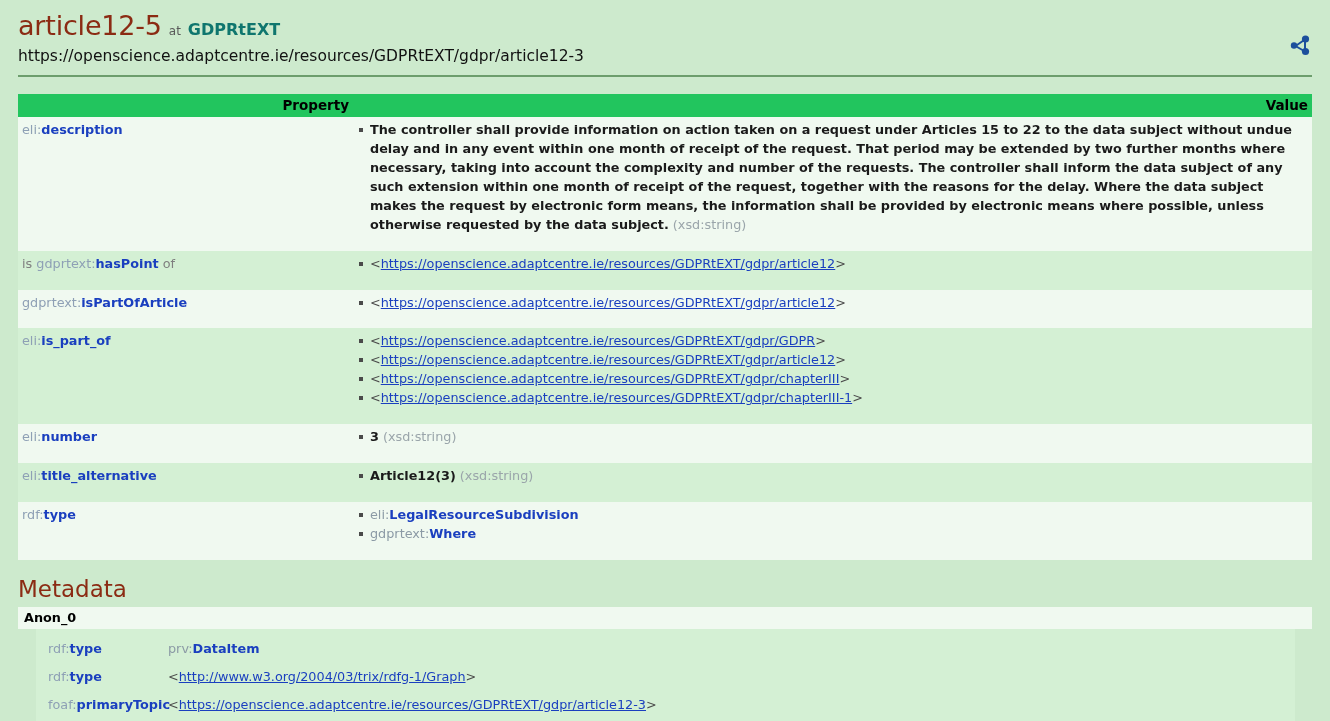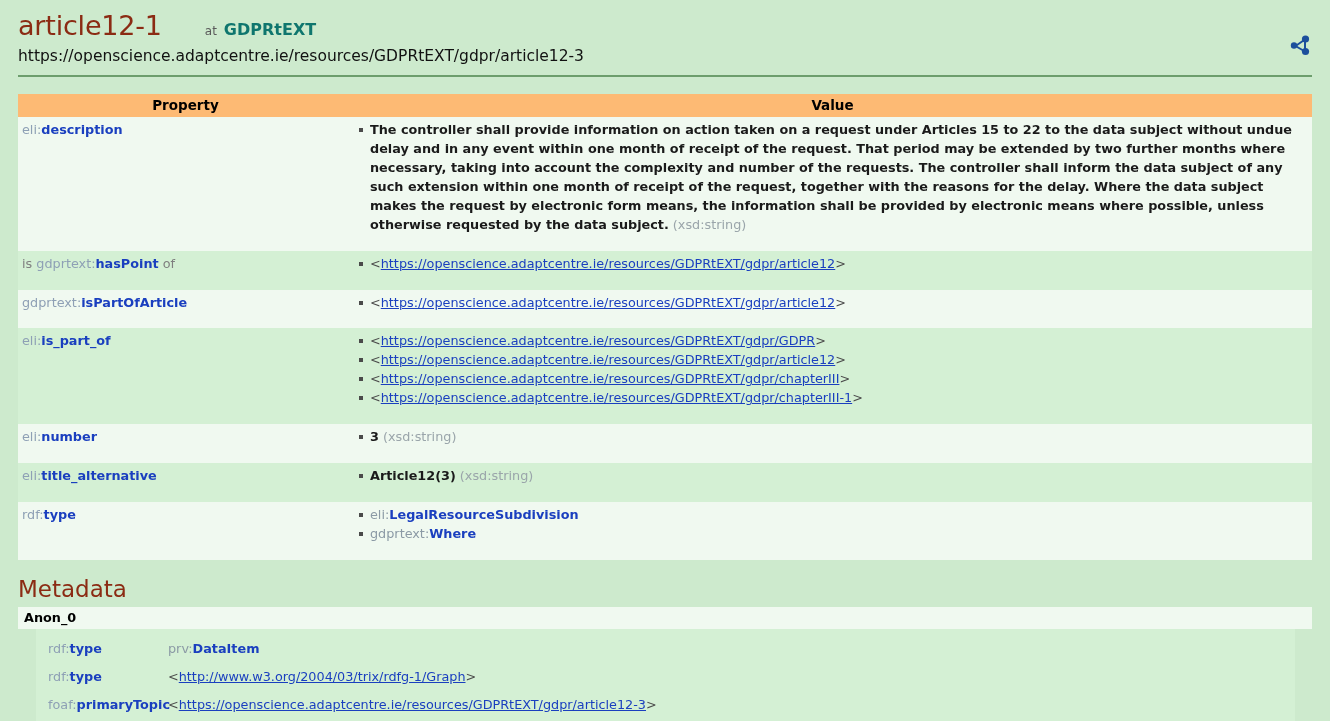--- a/index.html
+++ b/index.html
@@ -30,21 +30,20 @@
   .page-title {
     font-size: 27px;
     color: #8b2b13;
     font-weight: normal;
     letter-spacing: -0.2px;
     line-height: 1.05;
   }
   .at-word {
     font-size: 12px;
     color: #5a5a5a;
-    margin-left: 36px;
   }
   .at-source {
     font-size: 16px;
     color: #0f766e;
     font-weight: bold;
   }
   .uri-line {
     font-size: 15.5px;
     color: #111;
     margin-top: 7px;
@@ -62,25 +61,25 @@
   }
 
   
   .main-table {
     margin: 17px 18px 0 18px;
     border-collapse: collapse;
     width: calc(100% - 36px);
     table-layout: fixed;
   }
   .main-table th {
-    text-align: center;
+    text-align: right;
     font-size: 13.5px;
     font-weight: bold;
     padding: 3px 4px 4px 4px;
-    background: #fdba74;
+    background: #22c55e;
     color: #000;
   }
   .main-table th.col-prop { width: 327px; }
   .main-table td {
     vertical-align: top;
     padding: 4px 4px 16px 4px;
     font-size: 12.8px;
     line-height: 1.48;
   }
   .main-table tr.odd td { background: #f0f9f0; }
@@ -152,21 +151,21 @@
     vertical-align: top;
     line-height: 1.4;
   }
   .meta-table td.mprop { width: 112px; padding-left: 12px; }
 </style>
 </head>
 <body>
 
 <div class="header">
   <div class="title-line">
-    <span class="page-title">article12-1</span>
+    <span class="page-title">article12-5</span>
     <span class="at-word">at</span>
     <span class="at-source">GDPRtEXT</span>
   </div>
   <div class="uri-line">https://openscience.adaptcentre.ie/resources/GDPRtEXT/gdpr/article12-3</div>
   <span class="share-icon">
     <svg width="24" height="24" viewBox="0 0 24 24">
       <line x1="7.5" y1="13" x2="17" y2="6.5" stroke="#1c4f9c" stroke-width="2"></line>
       <line x1="7.5" y1="13" x2="17" y2="18.5" stroke="#1c4f9c" stroke-width="2"></line>
       <line x1="17" y1="6.5" x2="17" y2="18.5" stroke="#1c4f9c" stroke-width="2"></line>
       <circle cx="6" cy="12.5" r="3.2" fill="#1c4f9c"></circle>

